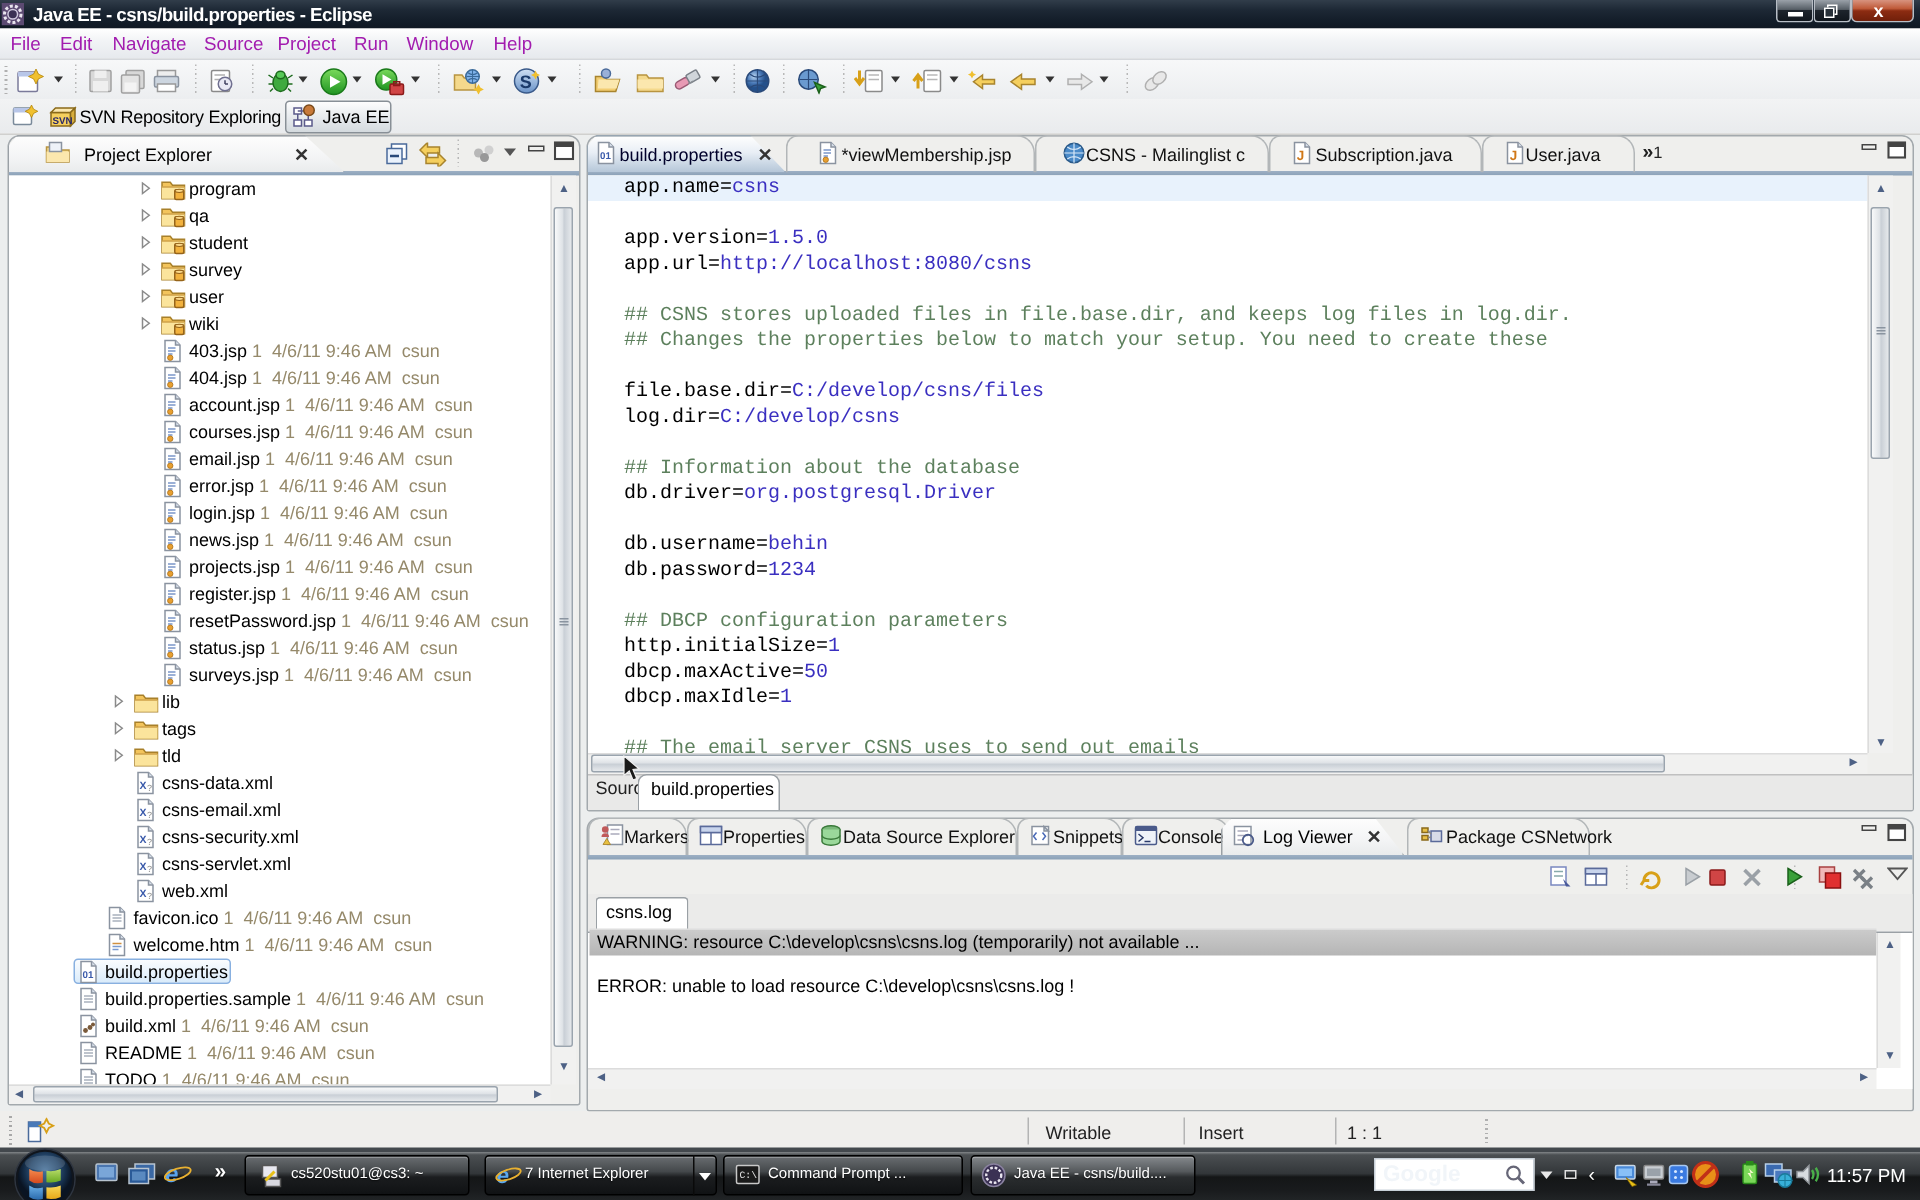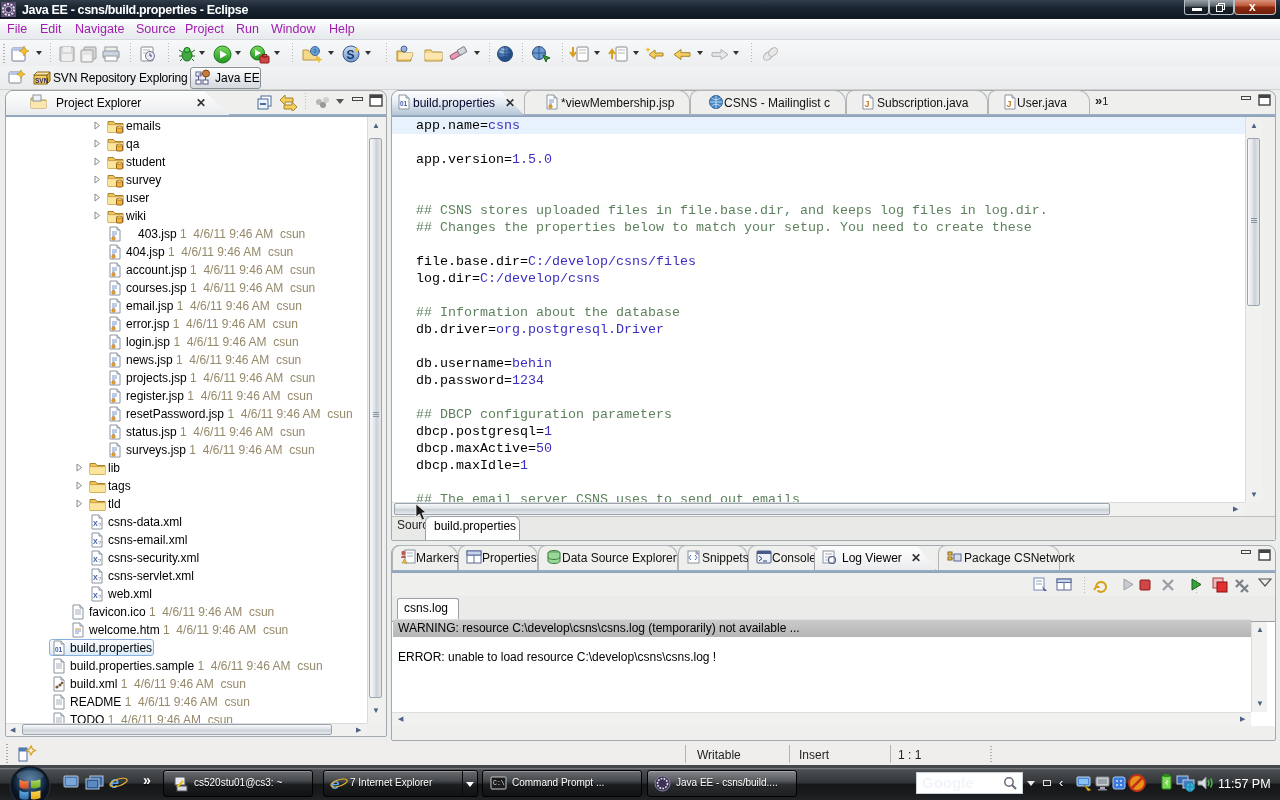--- a/index.html
+++ b/index.html
@@ -289,21 +289,21 @@
       <svg class="abs" style="left:88px;top:4px" width="7" height="10">
         <path d="M1 1 L5.5 4.5 L1 8 z" fill="#fdfdfd" stroke="#8a8a8a"></path>
       </svg>
       <svg class="abs" style="left:101px;top:1px" width="17" height="17">
         <path d="M1 3.5 l5.5 0 1.5 2 8 0 0 9 -15 0z" fill="#f3c45c" stroke="#a8802a"></path>
         <path d="M1 6.6 l15 0 0 7.9 -15 0z" fill="#fbe49c"></path>
         <path d="M1 6.6 l15 0" stroke="#cfa24a" fill="none"></path>
         <rect x="9.5" y="8.5" width="6" height="6.5" rx="1" fill="#f2b23e" stroke="#96641a"></rect>
         <ellipse cx="12.5" cy="9.2" rx="2.8" ry="1.1" fill="#fbd98a" stroke="#96641a" stroke-width="0.7"></ellipse>
       </svg>
-      <div class="abs trow" style="left:120px;top:0px;line-height:18px">emails</div>
+      <div class="abs trow" style="left:120px;top:0px;line-height:18px">program</div>
       <svg class="abs" style="left:88px;top:22px" width="7" height="10">
         <path d="M1 1 L5.5 4.5 L1 8 z" fill="#fdfdfd" stroke="#8a8a8a"></path>
       </svg>
       <svg class="abs" style="left:101px;top:19px" width="17" height="17">
         <path d="M1 3.5 l5.5 0 1.5 2 8 0 0 9 -15 0z" fill="#f3c45c" stroke="#a8802a"></path>
         <path d="M1 6.6 l15 0 0 7.9 -15 0z" fill="#fbe49c"></path>
         <path d="M1 6.6 l15 0" stroke="#cfa24a" fill="none"></path>
         <rect x="9.5" y="8.5" width="6" height="6.5" rx="1" fill="#f2b23e" stroke="#96641a"></rect>
         <ellipse cx="12.5" cy="9.2" rx="2.8" ry="1.1" fill="#fbd98a" stroke="#96641a" stroke-width="0.7"></ellipse>
       </svg>
@@ -353,21 +353,21 @@
       </svg>
       <div class="abs trow" style="left:120px;top:90px;line-height:18px">wiki</div>
       <svg class="abs" style="left:101px;top:109px" width="17" height="17">
         <path d="M3 1 h7 l3 3 v11 h-10 z" fill="#fff" stroke="#8a93a0"></path>
         <path d="M10 1 l0 3 3 0" fill="#d8e0ea" stroke="#8a93a0"></path>
         <line x1="5" y1="6" x2="10" y2="6" stroke="#7a96c8"></line>
         <line x1="5" y1="8" x2="10" y2="8" stroke="#7a96c8"></line>
         <line x1="5" y1="10" x2="8" y2="10" stroke="#7a96c8"></line>
         <circle cx="6.5" cy="12.5" r="1.8" fill="#e8a030" stroke="#a86a10" stroke-width="0.5"></circle>
       </svg>
-      <div class="abs trow" style="left:132px;top:108px;line-height:18px">403.jsp <span class="tmeta">1&nbsp; 4/6/11 9:46 AM&nbsp; csun</span></div>
+      <div class="abs trow" style="left:120px;top:108px;line-height:18px">403.jsp <span class="tmeta">1&nbsp; 4/6/11 9:46 AM&nbsp; csun</span></div>
       <svg class="abs" style="left:101px;top:127px" width="17" height="17">
         <path d="M3 1 h7 l3 3 v11 h-10 z" fill="#fff" stroke="#8a93a0"></path>
         <path d="M10 1 l0 3 3 0" fill="#d8e0ea" stroke="#8a93a0"></path>
         <line x1="5" y1="6" x2="10" y2="6" stroke="#7a96c8"></line>
         <line x1="5" y1="8" x2="10" y2="8" stroke="#7a96c8"></line>
         <line x1="5" y1="10" x2="8" y2="10" stroke="#7a96c8"></line>
         <circle cx="6.5" cy="12.5" r="1.8" fill="#e8a030" stroke="#a86a10" stroke-width="0.5"></circle>
       </svg>
       <div class="abs trow" style="left:120px;top:126px;line-height:18px">404.jsp <span class="tmeta">1&nbsp; 4/6/11 9:46 AM&nbsp; csun</span></div>
       <svg class="abs" style="left:101px;top:145px" width="17" height="17">
@@ -645,30 +645,31 @@
 <div class="abs" style="left:1241px;top:96px;width:10px;height:4px;border:1px solid #444"></div>
 <svg class="abs" style="left:1258px;top:94px" width="14" height="13">
       <rect x="1" y="1" width="11" height="10" fill="#fff" stroke="#444" stroke-width="1.4"></rect>
       <rect x="1" y="1" width="11" height="3" fill="#444"></rect>
     </svg>
 <div class="abs" style="left:392px;top:117px;width:853px;height:385px;background:#fff;overflow:hidden" id="edit"></div>
 <div class="abs" style="left:392px;top:117px;width:853px;height:17px;background:#e8f2fc"></div>
 <div class="abs" style="left:392px;top:117px;width:853px;height:385px;overflow:hidden">
       <div class="eline" style="left:24px;top:0px"><span class="ek">app.name=</span><span class="ev">csns</span></div>
       <div class="eline" style="left:24px;top:34px"><span class="ek">app.version=</span><span class="ev">1.5.0</span></div>
+      <div class="eline" style="left:24px;top:51px"><span class="ek">app.url=</span><span class="ev">http://localhost:8080/csns</span></div>
       <div class="eline" style="left:24px;top:85px"><span class="ec">## CSNS stores uploaded files in file.base.dir, and keeps log files in log.dir.</span></div>
       <div class="eline" style="left:24px;top:102px"><span class="ec">## Changes the properties below to match your setup. You need to create these</span></div>
       <div class="eline" style="left:24px;top:136px"><span class="ek">file.base.dir=</span><span class="ev">C:/develop/csns/files</span></div>
       <div class="eline" style="left:24px;top:153px"><span class="ek">log.dir=</span><span class="ev">C:/develop/csns</span></div>
       <div class="eline" style="left:24px;top:187px"><span class="ec">## Information about the database</span></div>
       <div class="eline" style="left:24px;top:204px"><span class="ek">db.driver=</span><span class="ev">org.postgresql.Driver</span></div>
       <div class="eline" style="left:24px;top:238px"><span class="ek">db.username=</span><span class="ev">behin</span></div>
       <div class="eline" style="left:24px;top:255px"><span class="ek">db.password=</span><span class="ev">1234</span></div>
       <div class="eline" style="left:24px;top:289px"><span class="ec">## DBCP configuration parameters</span></div>
-      <div class="eline" style="left:24px;top:306px"><span class="ek">dbcp.postgresql=</span><span class="ev">1</span></div>
+      <div class="eline" style="left:24px;top:306px"><span class="ek">http.initialSize=</span><span class="ev">1</span></div>
       <div class="eline" style="left:24px;top:323px"><span class="ek">dbcp.maxActive=</span><span class="ev">50</span></div>
       <div class="eline" style="left:24px;top:340px"><span class="ek">dbcp.maxIdle=</span><span class="ev">1</span></div>
       <div class="eline" style="left:24px;top:374px"><span class="ec">## The email server CSNS uses to send out emails</span></div>
     </div>
 <div class="abs sbtrackv" style="left:1245px;top:117px;width:17px;height:385px"></div>
 <div class="abs sbarrow" style="left:1250px;top:122px">▲</div>
 <div class="abs sbarrow" style="left:1250px;top:491px">▼</div>
 <div class="abs sbthumbv" style="left:1247px;top:138px;width:13px;height:168px"></div>
 <div class="abs" style="left:1250.5px;top:218px;width:6px;height:1px;background:#8a94a0;box-shadow:0 2px 0 #8a94a0,0 4px 0 #8a94a0"></div>
 <div class="abs sbtrackh" style="left:392px;top:502px;width:853px;height:14px"></div>

